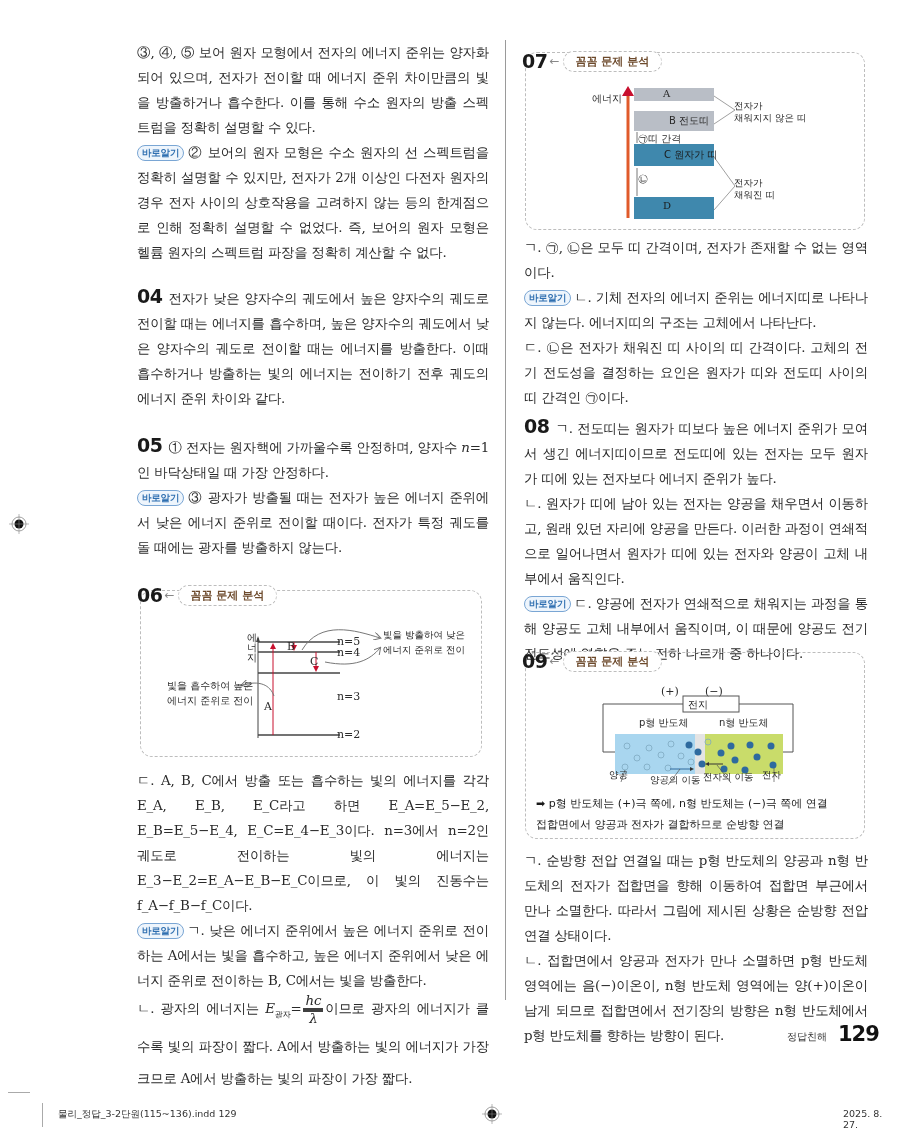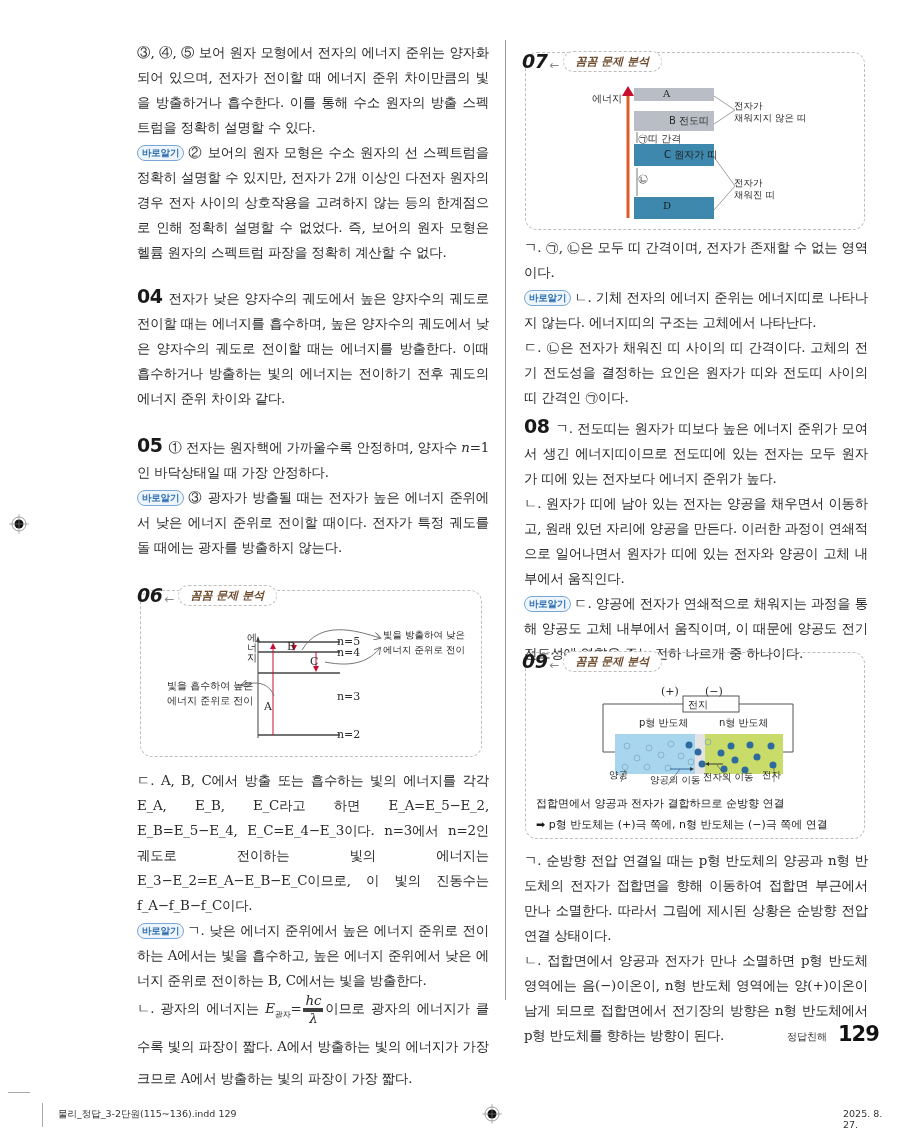--- a/index.html
+++ b/index.html
@@ -10,21 +10,21 @@
   .colR{left:524px;width:344px;}
   .divider{position:absolute;left:505px;top:40px;width:1px;height:960px;background:#9a9a9a;}
   p{margin:0;text-align:justify;}
   .qnum{font-family:"DejaVu Sans","Liberation Sans",sans-serif;font-weight:bold;font-size:19px;color:#1a1a1a;letter-spacing:-0.5px;margin-right:6px;}
   .badge{display:inline-block;font-family:"DejaVu Sans","Liberation Sans",sans-serif;font-size:9.5px;line-height:14px;
          color:#2f6fb0;border:1px solid #7aa6d4;border-radius:8px;padding:0 4px;margin-right:3px;background:#eef5fc;font-weight:bold;vertical-align:1px;}
   .sans{font-family:"DejaVu Sans","Liberation Sans",sans-serif;}
   i.m{font-family:"DejaVu Serif","Liberation Serif",serif;font-style:italic;}
   sub{font-size:8px;}
   .box{position:absolute;border:1px dashed #bdbdbd;border-radius:12px;}
-  .boxhead{position:absolute;display:flex;align-items:flex-end;font-style:italic;}
+  .boxhead{position:absolute;display:flex;align-items:center;}
   .boxhead .qnum{margin-right:2px;}
   .arrowl{font-size:12px;color:#888;margin-right:3px;font-family:"DejaVu Sans",sans-serif;}
   .pill{font-family:"DejaVu Sans","Liberation Sans",sans-serif;font-size:11px;font-weight:bold;color:#6d4a2c;
         border:1px dashed #bdbdbd;border-radius:12px;padding:2px 12px;background:#fff;}
   .frac{display:inline-block;vertical-align:middle;text-align:center;line-height:14px;margin:0 2px;}
   .frac span{display:block;}
   .frac .num{border-bottom:4px solid #404040;padding:0 2px;}
   .footer{position:absolute;font-family:"DejaVu Sans","Liberation Sans",sans-serif;}
 </style>
 </head>
@@ -212,22 +212,22 @@
 <span style="position:absolute;left:661px;top:685px;font-size:11px;">(+)</span>
 <span style="position:absolute;left:705px;top:685px;font-size:11px;">(−)</span>
 <span class="sans" style="position:absolute;left:688px;top:698px;font-size:10px;">전지</span>
 <span class="sans" style="position:absolute;left:631px;top:716px;font-size:10px;padding-left:8px;">p형 반도체</span>
 <span class="sans" style="position:absolute;left:719px;top:716px;font-size:10px;">n형 반도체</span>
 <span class="sans" style="position:absolute;left:609px;top:769px;font-size:9.5px;">양공</span>
 <span class="sans" style="position:absolute;left:650px;top:774px;font-size:9.5px;">양공의 이동</span>
 <span class="sans" style="position:absolute;left:703px;top:771px;font-size:9.5px;">전자의 이동</span>
 <span class="sans" style="position:absolute;left:762px;top:769px;font-size:9.5px;">전자</span>
 <div class="sans" style="position:absolute;left:536px;top:793px;font-size:11px;line-height:21px;color:#1a1a1a;">
+  <div>➡ p형 반도체는 (+)극 쪽에, n형 반도체는 (−)극 쪽에 연결</div>
   <div>접합면에서 양공과 전자가 결합하므로 순방향 연결</div>
-  <div>➡ p형 반도체는 (+)극 쪽에, n형 반도체는 (−)극 쪽에 연결</div>
 </div>
 
 <div class="col colR" style="top:848px;">
   <p>ㄱ. 순방향 전압 연결일 때는 p형 반도체의 양공과 n형 반도체의 전자가 접합면을 향해 이동하여 접합면 부근에서 만나 소멸한다. 따라서 그림에 제시된 상황은 순방향 전압 연결 상태이다.</p>
   <p>ㄴ. 접합면에서 양공과 전자가 만나 소멸하면 p형 반도체 영역에는 음(−)이온이, n형 반도체 영역에는 양(+)이온이 남게 되므로 접합면에서 전기장의 방향은 n형 반도체에서 p형 반도체를 향하는 방향이 된다.</p>
 </div>
 
 <span class="footer" style="left:787px;top:1030px;font-size:10px;color:#333;">정답친해</span>
 <span class="footer" style="left:838px;top:1022px;font-size:21px;font-weight:bold;color:#111;letter-spacing:-1px;">129</span>
 

